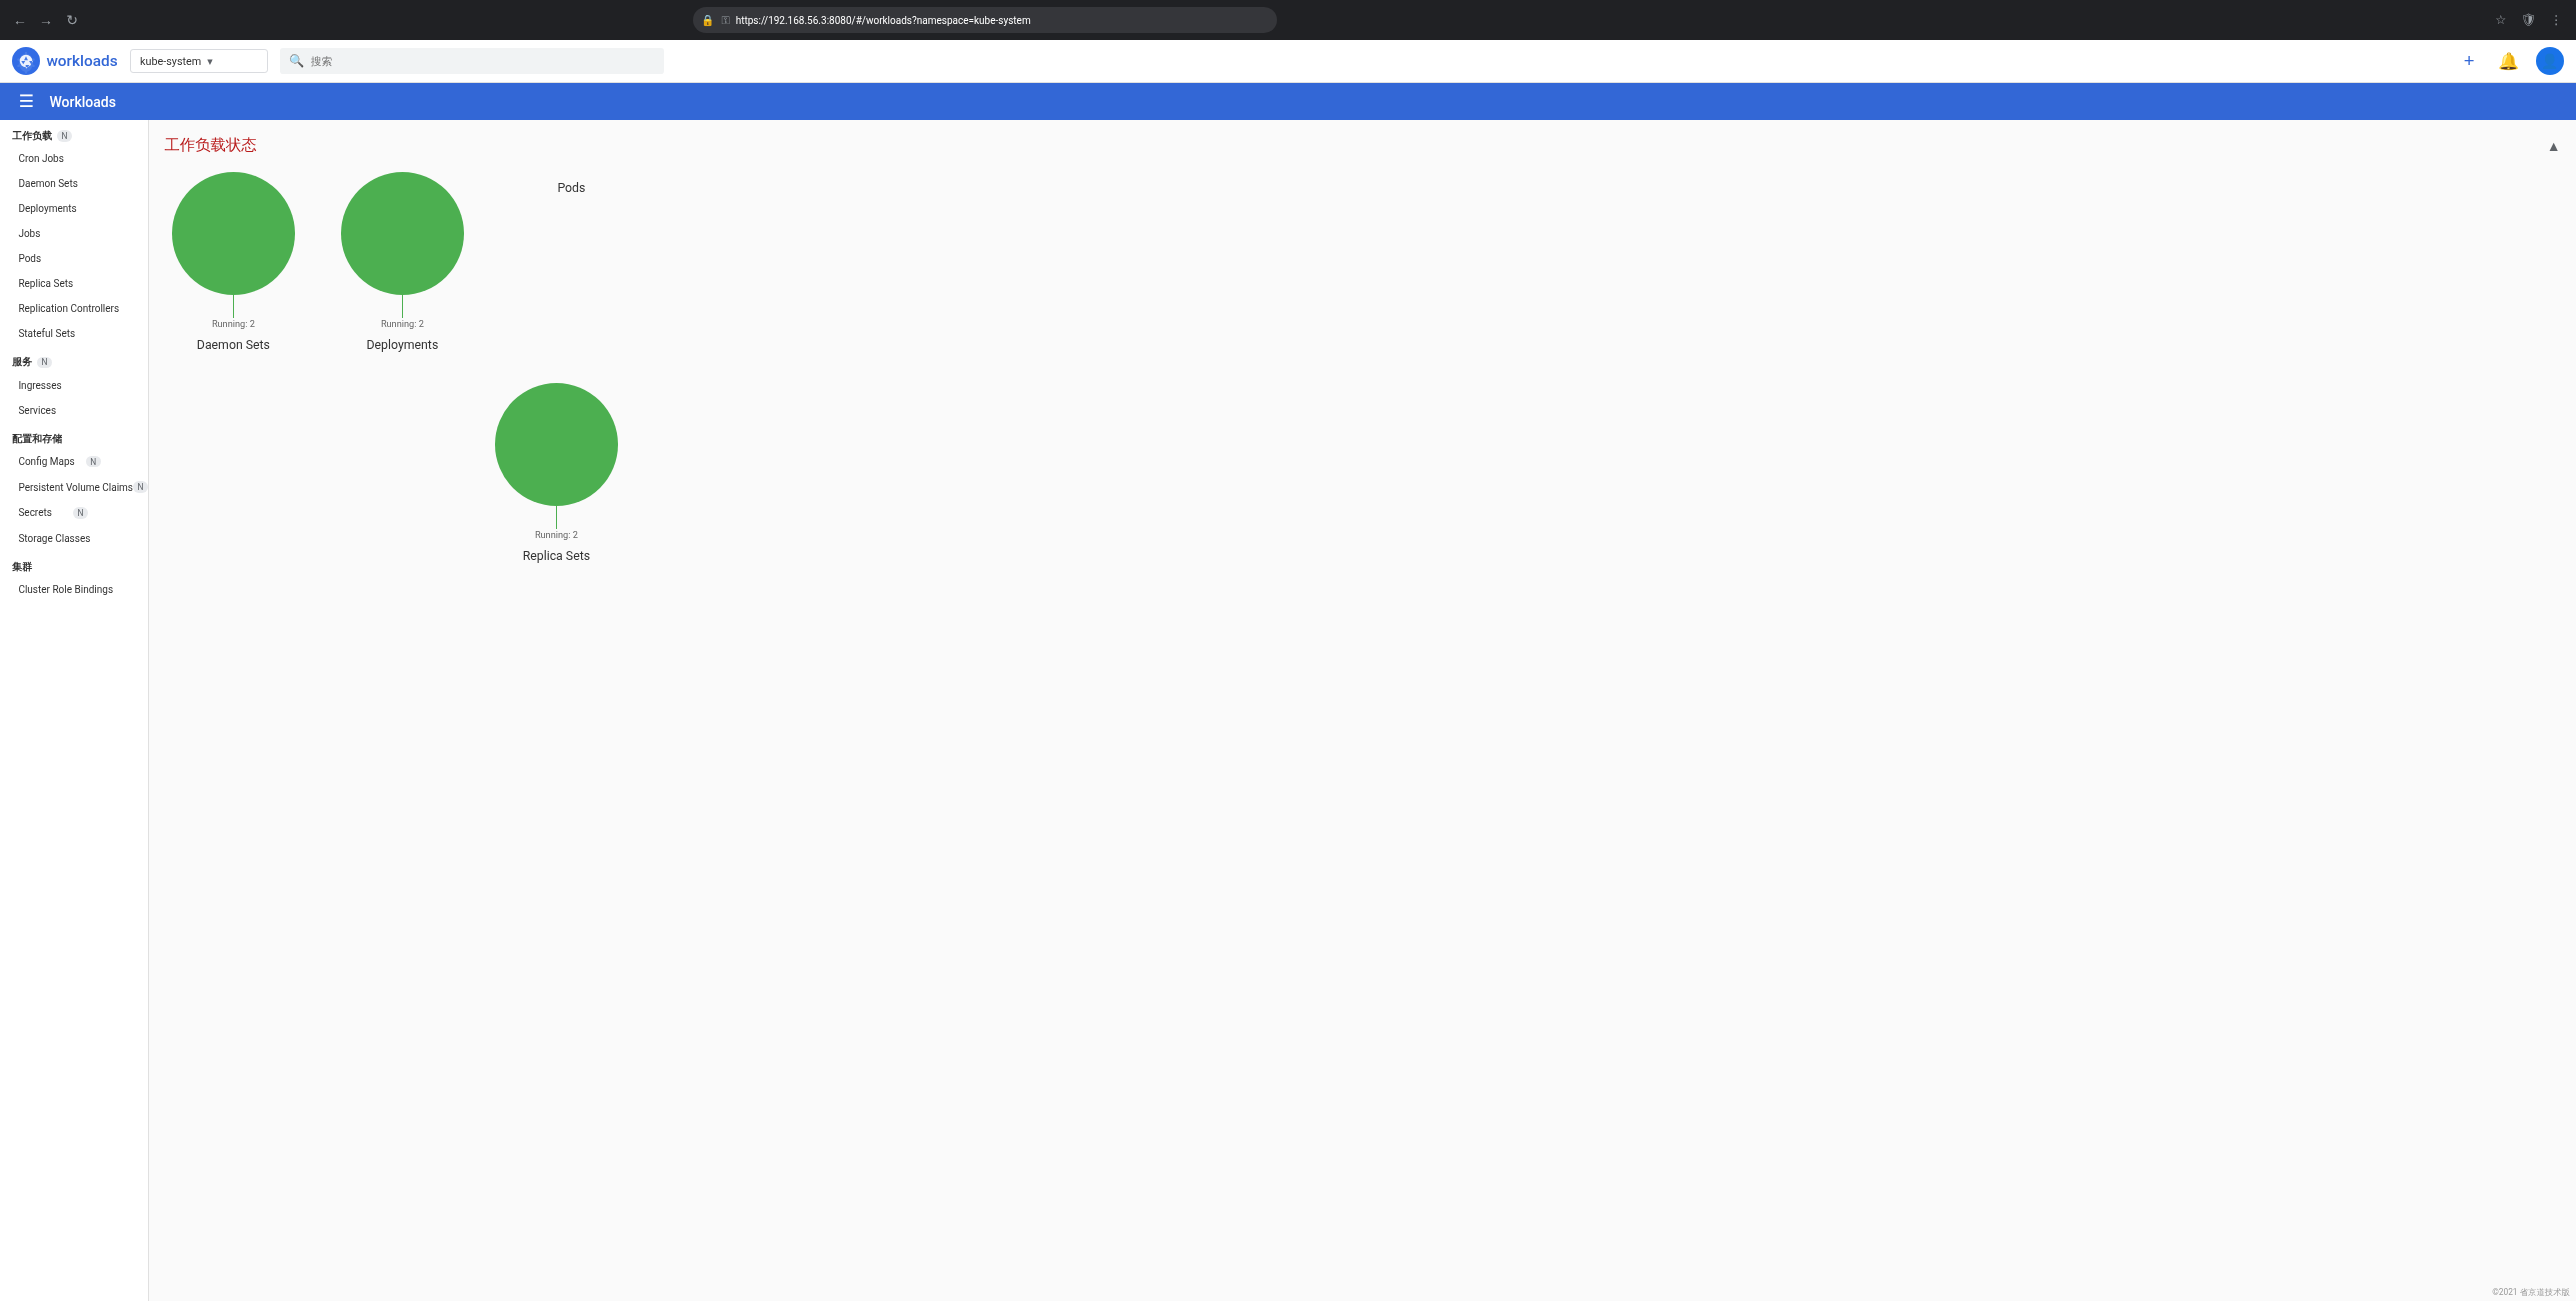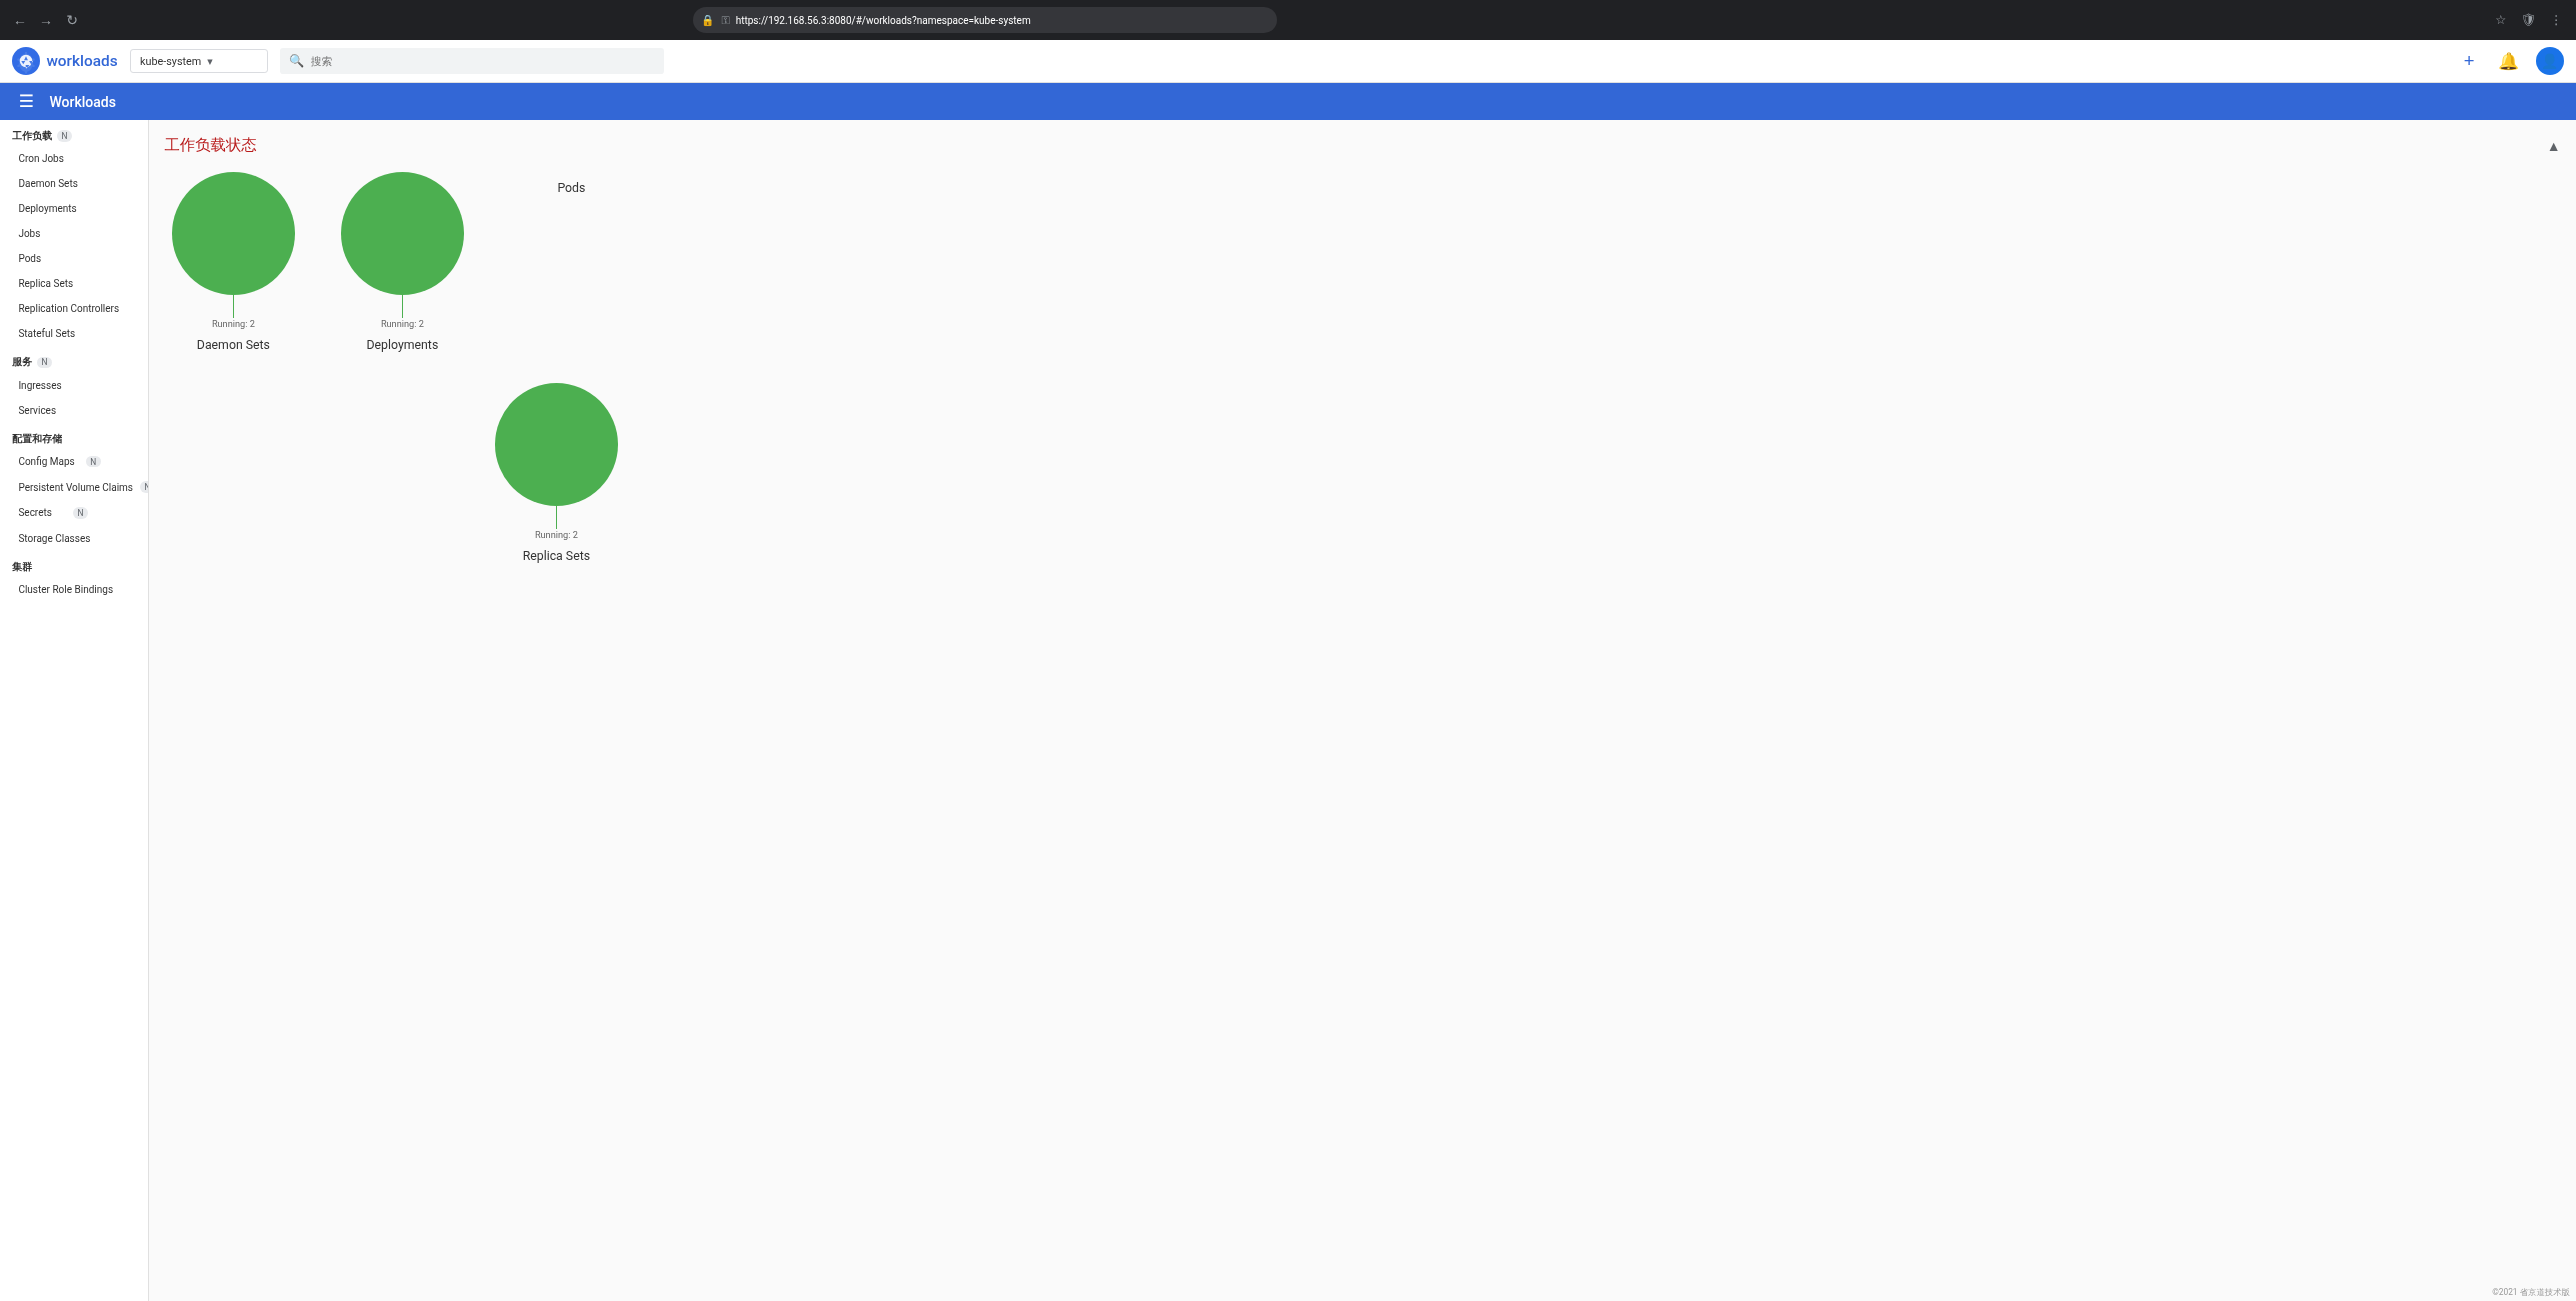--- a/index.html
+++ b/index.html
@@ -403,21 +403,21 @@
     <a class="sidebar-item">Ingresses</a>
     <a class="sidebar-item">Services</a>
 
     <div class="sidebar-section-header">
       <span class="sidebar-section-label">配置和存储</span>
     </div>
     <div class="sidebar-item" style="display:flex;align-items:center;gap:11px;">
       <span>Config Maps</span>
       <span class="sidebar-badge">N</span>
     </div>
-    <div class="sidebar-item" style="display:flex;align-items:center;gap:7px;">
+    <div class="sidebar-item" style="display:flex;align-items:center;gap:0;">
       <span>Persistent Volume Claims</span>
       <span class="sidebar-badge">N</span>
     </div>
     <div class="sidebar-item" style="display:flex;align-items:center;gap:21px;">
       <span>Secrets</span>
       <span class="sidebar-badge">N</span>
     </div>
     <a class="sidebar-item">Storage Classes</a>
 
     <div class="sidebar-section-header">

